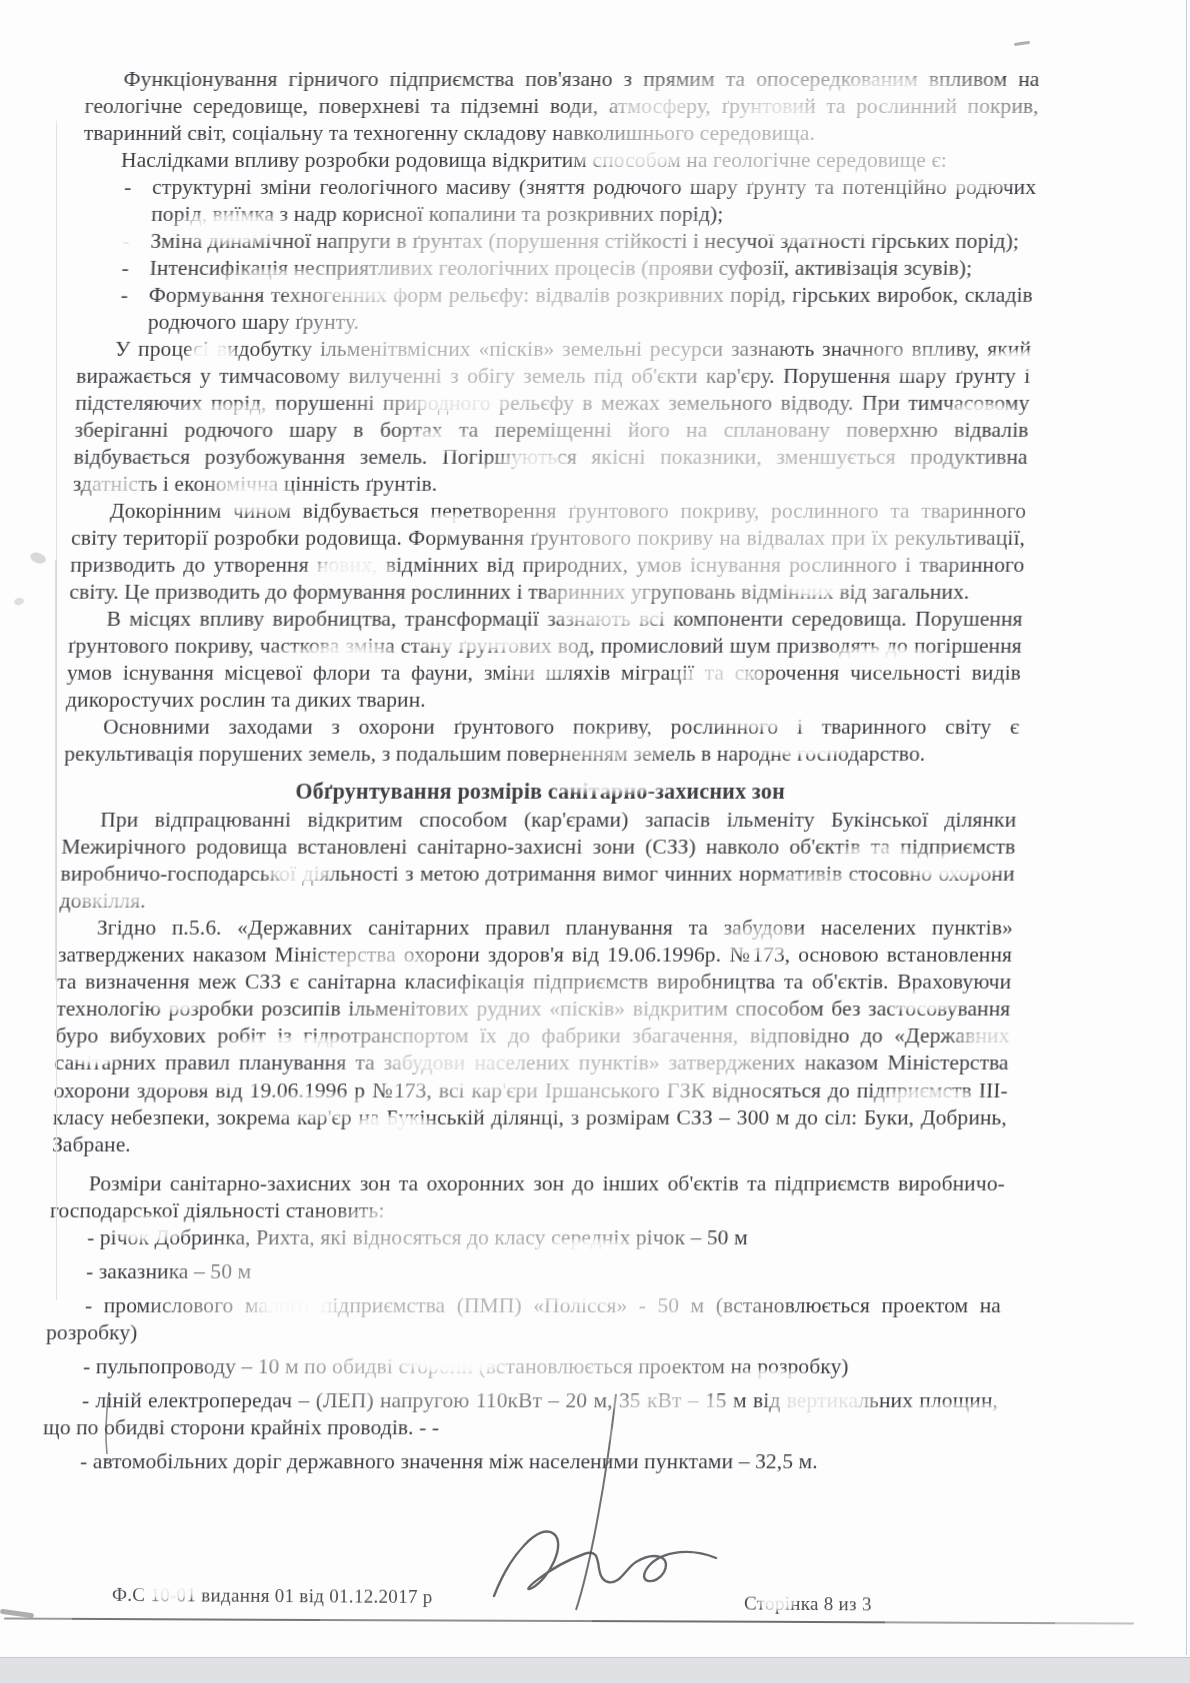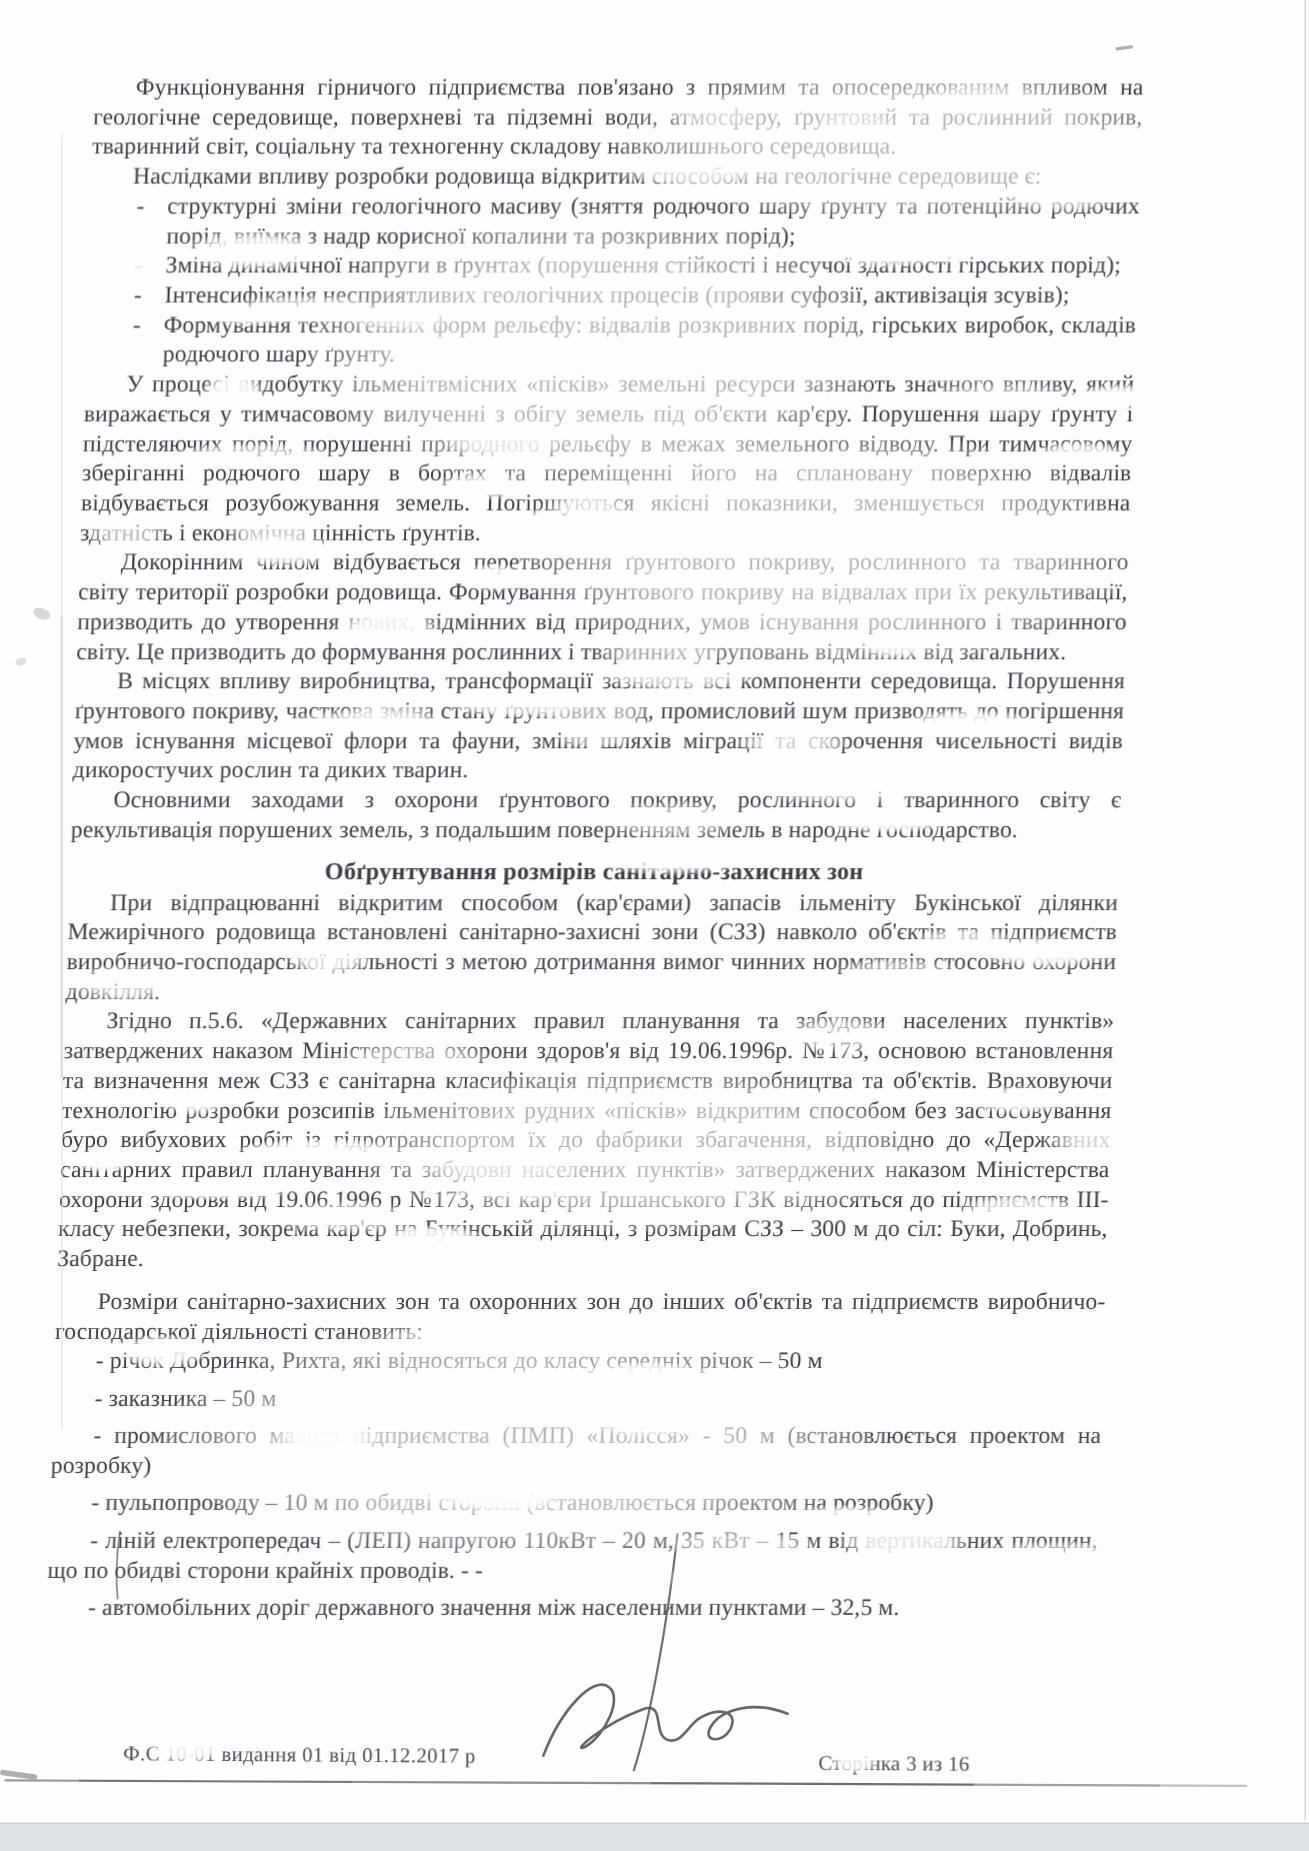--- a/index.html
+++ b/index.html
@@ -111,21 +111,21 @@
   <svg class="signature-svg" width="240" height="235" viewBox="0 0 240 235">
     <path d="M88 228 C 102 185 118 100 128 12" fill="none" stroke="#4b4b53" stroke-width="2" opacity=".8"></path>
     <path d="M6 214 C 22 172 52 140 66 152 C 78 162 62 196 44 206 C 30 213 58 186 96 172 C 118 164 104 196 120 200 C 132 203 138 186 148 180 C 166 169 184 174 176 190 C 169 203 150 202 158 188 C 168 171 198 164 228 176" fill="none" stroke="#4b4b53" stroke-width="2.4" opacity=".85" stroke-linecap="round"></path>
   </svg>
   <svg class="pen-mark-svg" width="14" height="72" viewBox="0 0 14 72">
     <path d="M8 2 C 5 24 4 46 6 64" fill="none" stroke="#5a5a62" stroke-width="1.6" opacity=".7"></path>
     <circle cx="6" cy="70" r="1.3" fill="#5a5a62" opacity=".6"></circle>
   </svg>
 
   <div class="footer-left">Ф.С 10-01 видання 01 від 01.12.2017 р</div>
-  <div class="footer-right">Сторінка 3 из 16</div>
+  <div class="footer-right">Сторінка 8 из 3</div>
 
   <div class="scan-mark-dash"></div>
   <div class="smudge1"></div>
   <div class="smudge2"></div>
   <div class="left-fold-line"></div>
   <div class="left-fold-line-dark"></div>
   <div class="page-edge-line"></div>
   <div class="edge-blob"></div>
   <div class="page-bottom-edge"></div>
   <div class="scan-strip"></div>

